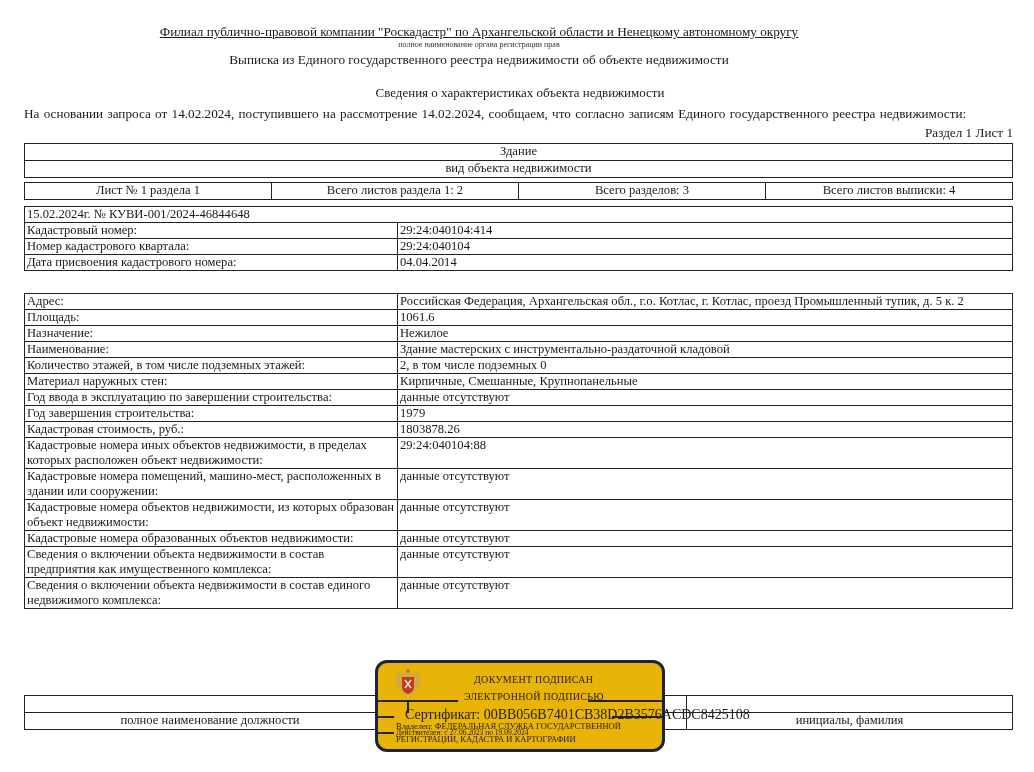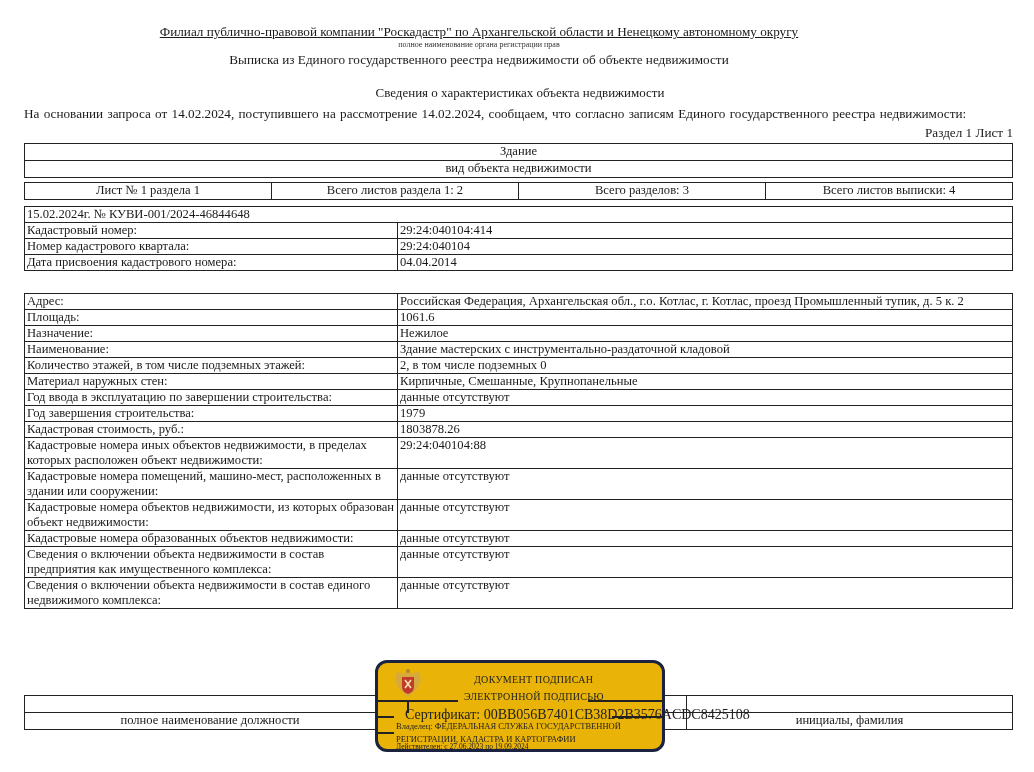--- a/index.html
+++ b/index.html
@@ -207,14 +207,14 @@
   <div class="line head" style="left:96px; top:11px;">ДОКУМЕНТ ПОДПИСАН</div>
   <div class="line head" style="left:86px; top:28px;">ЭЛЕКТРОННОЙ ПОДПИСЬЮ</div>
   <div class="hr" style="left:0; top:37px; width:80px;"></div>
   <div class="hr" style="left:210px; top:37px; width:77px;"></div>
   <div class="line" style="left:27px; top:44px; font-size:14px;">Сертификат: 00BB056B7401CB38D2B3576ACDC8425108</div>
   <div class="hr" style="left:0; top:53px; width:16px;"></div>
   <div class="hr" style="left:234px; top:53px; width:53px;"></div>
   <div class="line" style="left:18px; top:58px; font-size:8.5px;">Владелец: ФЕДЕРАЛЬНАЯ СЛУЖБА ГОСУДАРСТВЕННОЙ</div>
   <div class="hr" style="left:0; top:69px; width:16px;"></div>
   <div class="line" style="left:18px; top:71px; font-size:8.5px;">РЕГИСТРАЦИИ, КАДАСТРА И КАРТОГРАФИИ</div>
-  <div class="line" style="left:18px; top:79px; font-size:7.5px;">Действителен: с 27.06.2023 по 19.09.2024</div>
+  <div class="line" style="left:18px; top:65px; font-size:7.5px;">Действителен: с 27.06.2023 по 19.09.2024</div>
 </div>
 
 </body></html>

